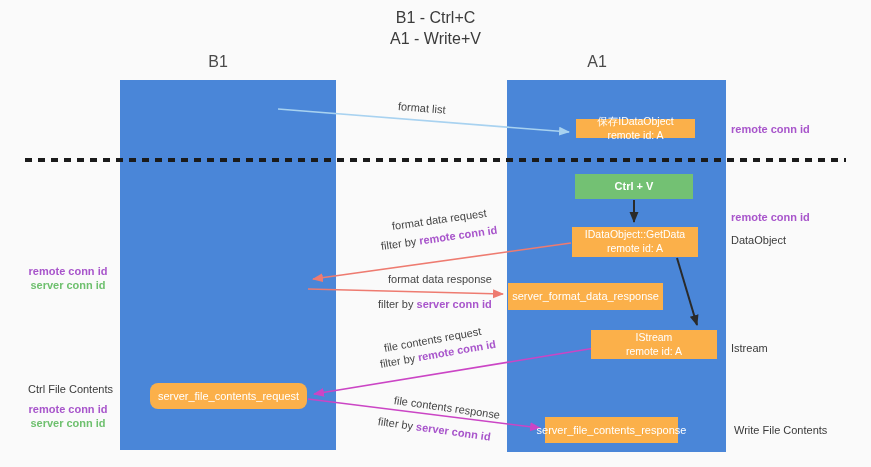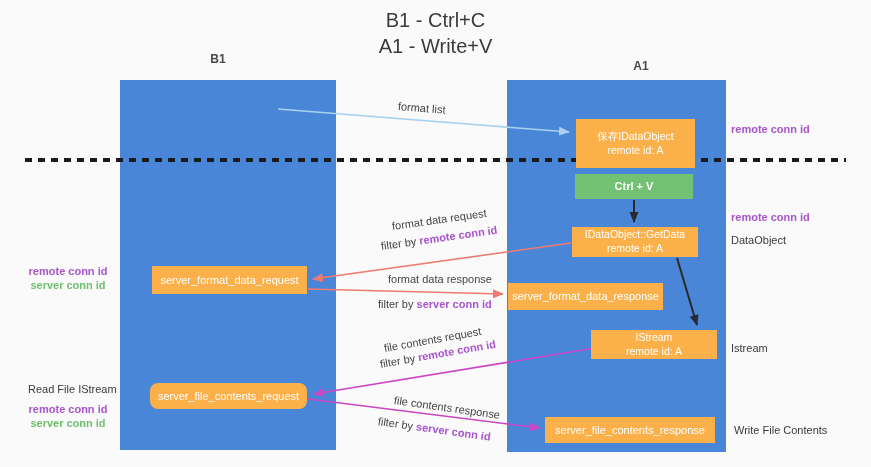--- a/index.html
+++ b/index.html
@@ -1,20 +1,20 @@
 <!DOCTYPE html>
 <html><head>
 <meta charset="utf-8">
 <style>
   html,body{margin:0;padding:0;background:#fafafa;}
   .canvas{position:relative;width:871px;height:467px;background:#fafafa;
           font-family:"Liberation Sans",sans-serif;overflow:hidden;}
   .title{position:absolute;top:7px;left:0;width:100%;text-align:center;
-         font-size:20px;color:#3b3b3b;line-height:1.32;}
-  .colhead{position:absolute;text-align:center;font-size:12px;color:#4a4a4a;line-height:1.22;font-weight:bold;}
+         font-size:16px;color:#3b3b3b;line-height:1.32;}
+  .colhead{position:absolute;text-align:center;font-size:16px;color:#4a4a4a;line-height:1.22;}
   .col{position:absolute;background:#4a86d8;}
   .dashed{position:absolute;left:25px;top:158px;width:821px;height:4px;
           background:repeating-linear-gradient(90deg,#1b1b1b 0 7px,transparent 7px 13px);}
   .arrows{position:absolute;left:0;top:0;}
   .box{position:absolute;display:flex;flex-direction:column;align-items:center;justify-content:center;
        color:#fff;text-align:center;font-size:10.5px;line-height:1.3;white-space:nowrap;}
   .one{font-size:11px;}
   .green-box{background:#73c173;}
   .orange-box{background:#fbb04a;}
   .glabel{position:absolute;font-size:11px;color:#454545;white-space:nowrap;transform-origin:left center;}
@@ -31,21 +31,21 @@
 <div class="canvas">
 
   <div class="title">
     <div>B1 - Ctrl+C</div>
     <div>A1 - Write+V</div>
   </div>
 
   <div class="colhead" style="left:110px;top:52px;width:216px;">
     <div>B1</div>
   </div>
-  <div class="colhead" style="left:532px;top:52px;width:218px;margin-top:7px;">
+  <div class="colhead" style="left:488px;top:52px;width:218px;">
     <div>A1</div>
   </div>
 
   <div class="col" style="left:120px;top:80px;width:216px;height:370px;"></div>
   <div class="col" style="left:507px;top:80px;width:219px;height:372px;"></div>
 
   <svg class="arrows" width="871" height="467">
     <defs>
       <marker id="ah-blue" markerUnits="userSpaceOnUse" markerWidth="12" markerHeight="10" refX="10" refY="4.5" orient="auto">
         <path d="M0,0 L11,4.5 L0,9 z" fill="#a8d2f0"></path>
@@ -65,52 +65,49 @@
     <line x1="677" y1="258" x2="697" y2="325" stroke="#2a2a2a" stroke-width="2" marker-end="url(#ah-black)"></line>
     <line x1="571" y1="243" x2="313" y2="279" stroke="#ee7b70" stroke-width="1.6" marker-end="url(#ah-salmon)"></line>
     <line x1="308" y1="289" x2="503" y2="294" stroke="#ee7b70" stroke-width="1.6" marker-end="url(#ah-salmon)"></line>
     <line x1="595" y1="348" x2="314" y2="394" stroke="#cb45c5" stroke-width="1.6" marker-end="url(#ah-magenta)"></line>
     <line x1="308" y1="399" x2="540" y2="428" stroke="#cb45c5" stroke-width="1.6" marker-end="url(#ah-magenta)"></line>
   </svg>
 
   <div class="dashed"></div>
 
 
-  <div class="box orange-box" style="left:576px;top:119px;width:119px;height:49px;">
+  <div class="box orange-box" style="left:576px;top:119px;width:119px;height:19px;">
     <div>保存IDataObject</div>
     <div>remote id: A</div>
   </div>
 
   <div class="box green-box one" style="left:575px;top:174px;width:118px;height:25px;font-weight:bold;">
     <div>Ctrl + V</div>
   </div>
 
   <div class="box orange-box" style="left:572px;top:227px;width:126px;height:30px;">
     <div>IDataObject::GetData</div>
     <div>remote id: A</div>
   </div>
 
-  <div class="box orange-box one" style="left:152px;top:266px;width:155px;height:28px;">
-    <div>server_format_data_request</div>
-  </div>
 
   <div class="box orange-box one" style="left:508px;top:283px;width:155px;height:27px;">
     <div>server_format_data_response</div>
   </div>
 
   <div class="box orange-box" style="left:591px;top:330px;width:126px;height:29px;">
     <div>IStream</div>
     <div>remote id: A</div>
   </div>
 
   <div class="box orange-box one" style="left:150px;top:383px;width:157px;height:26px;border-radius:8px;">
     <div>server_file_contents_request</div>
   </div>
 
-  <div class="box orange-box one" style="left:545px;top:417px;width:170px;height:26px;">
+  <div class="box orange-box one" style="left:545px;top:417px;width:133px;height:26px;">
     <div>server_file_contents_response</div>
   </div>
 
   <div class="glabel" style="left:398px;top:100px;transform:rotate(4.5deg);">format list</div>
 
   <div class="glabel" style="left:392px;top:220px;transform:rotate(-8deg);">format data request</div>
   <div class="glabel" style="left:381px;top:240px;transform:rotate(-8deg);">
     <span>filter by </span><span class="key">remote conn id</span>
   </div>
 
@@ -132,19 +129,19 @@
   <div class="slabel purple" style="left:731px;top:123px;">remote conn id</div>
   <div class="slabel purple" style="left:731px;top:211px;">remote conn id</div>
   <div class="slabel darkt" style="left:731px;top:234px;">DataObject</div>
   <div class="slabel darkt" style="left:731px;top:342px;">Istream</div>
   <div class="slabel darkt" style="left:734px;top:424px;">Write File Contents</div>
 
   <div class="stack" style="left:18px;top:264px;width:100px;">
     <div class="purple">remote conn id</div>
     <div class="greent">server conn id</div>
   </div>
-  <div class="slabel darkt" style="left:28px;top:383px;">Read File IStream</div>
+  <div class="slabel darkt" style="left:28px;top:383px;">Ctrl File Contents</div>
   <div class="stack" style="left:18px;top:402px;width:100px;">
     <div class="purple">remote conn id</div>
     <div class="greent">server conn id</div>
   </div>
 
 </div>
 
 </body></html>

